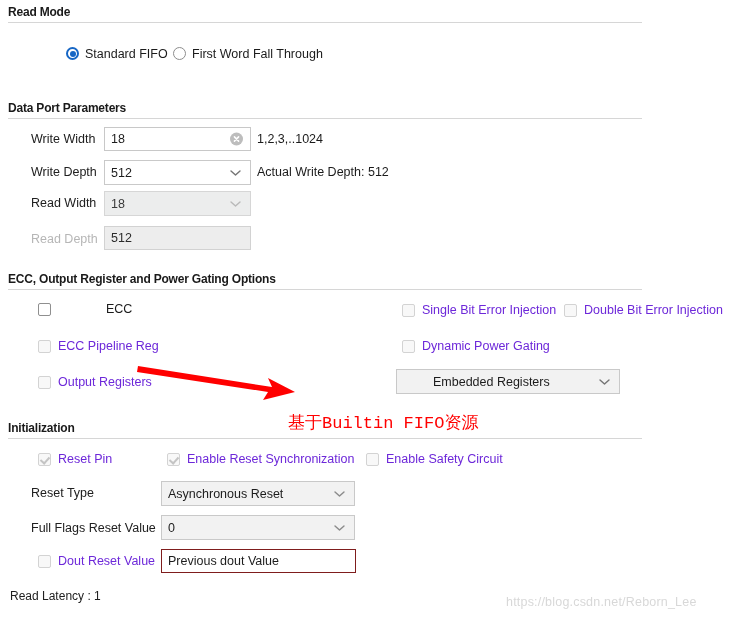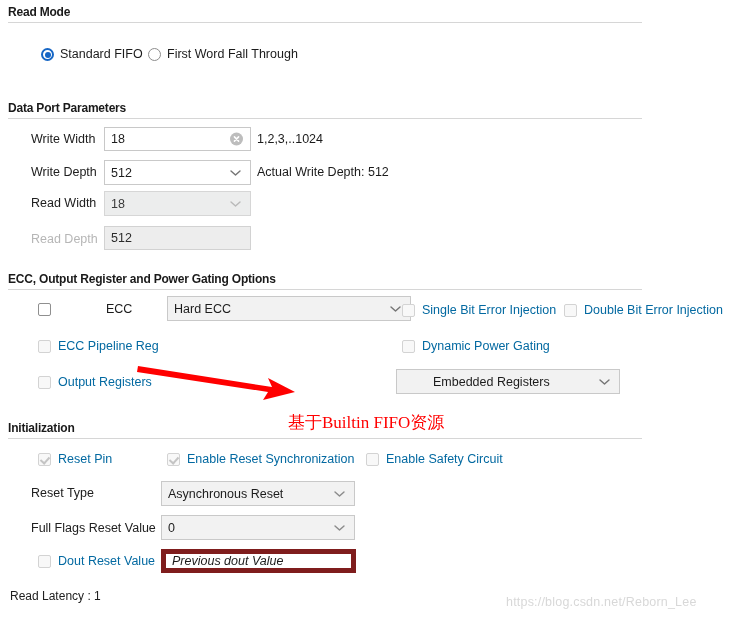--- a/index.html
+++ b/index.html
@@ -57,23 +57,22 @@
     height: 24px;
     display: flex;
     align-items: center;
   }
   .tin.disabled {
     background: #ededed;
     border: 1px solid #d2d2d2;
     color: #2b2b2b;
   }
   .tin.strong {
-    border: 5px solid #7f1d1d;
-    background: #ffffff;
-    font-style: italic;
+    border: 1px solid #7f1d1d;
+    background: #ffffff;
   }
   .clear-ico {
     position: absolute;
     right: 7px; top: 50%;
     transform: translateY(-50%);
     width: 13px; height: 13px;
     border-radius: 50%;
     background: #bdbdbd;
     display: flex; align-items: center; justify-content: center;
     cursor: pointer;
@@ -97,21 +96,21 @@
   .sel.disabled { background: #eceded; border-color: #d6d6d6; color: #3a3a3a; }
   .sel .chev {
     position: absolute;
     right: 9px; top: 50%;
     transform: translateY(-50%);
     width: 11px; height: 7px;
   }
   .sel .chev svg { display: block; }
 
   
-  .radio-row { position: absolute; display: flex; align-items: flex-end; }
+  .radio-row { position: absolute; display: flex; align-items: flex-start; margin-left: 25px; }
   .radio {
     width: 13px; height: 13px;
     border-radius: 50%;
     border: 1px solid #8d8d8d;
     background: #fff;
     display: inline-block;
     position: relative;
     flex: none;
     cursor: pointer;
   }
@@ -155,30 +154,30 @@
     border: solid #c4c4c4;
     border-width: 0 2px 2px 0;
     transform: rotate(42deg);
   }
   .cb-lbl {
     font-size: 12.5px;
     color: #1b1b1b;
     margin-left: 7px;
     white-space: nowrap;
   }
-  .cb-lbl.dis { color: #0369a1; }
+  .cb-lbl.dis { color: #6d28d9; }
 
   
   #ann-arrow { position: absolute; left: 0; top: 0; pointer-events: none; }
   .ann-text {
     position: absolute;
     color: #ff0000;
     font-size: 17px;
     white-space: nowrap;
-    font-family: Liberation Serif, serif;
+    font-family: Liberation Mono, monospace;
   }
 
   .watermark {
     position: absolute;
     font-size: 12.5px;
     color: #d8d8d8;
     white-space: nowrap;
     letter-spacing: 0.2px;
   }
 </style>
@@ -241,28 +240,20 @@
   </div>
 
   <div class="section-head" style="left:8px; top:272px;">ECC, Output Register and Power Gating Options</div>
   <div class="section-rule" style="top:289px;"></div>
 
   <div class="cb-row" style="left:38px; top:302px;gap:48px;">
     <span class="cb"></span>
     <span class="cb-lbl">ECC</span>
   </div>
 
-  <div class="sel" style="left:167px; top:296px; width:244px;">
-    <span>Hard ECC</span>
-    <span class="chev">
-      <svg width="11" height="7" viewBox="0 0 11 7">
-        <path d="M1 1.4 L5.5 5.6 L10 1.4" fill="none" stroke="#767676" stroke-width="1.4" stroke-linecap="round" stroke-linejoin="round"></path>
-      </svg>
-    </span>
-  </div>
 
   <div class="cb-row" style="left:402px; top:303px;">
     <span class="cb dis"></span>
     <span class="cb-lbl dis">Single Bit Error Injection</span>
   </div>
 
   <div class="cb-row" style="left:564px; top:303px;">
     <span class="cb dis"></span>
     <span class="cb-lbl dis">Double Bit Error Injection</span>
   </div>

